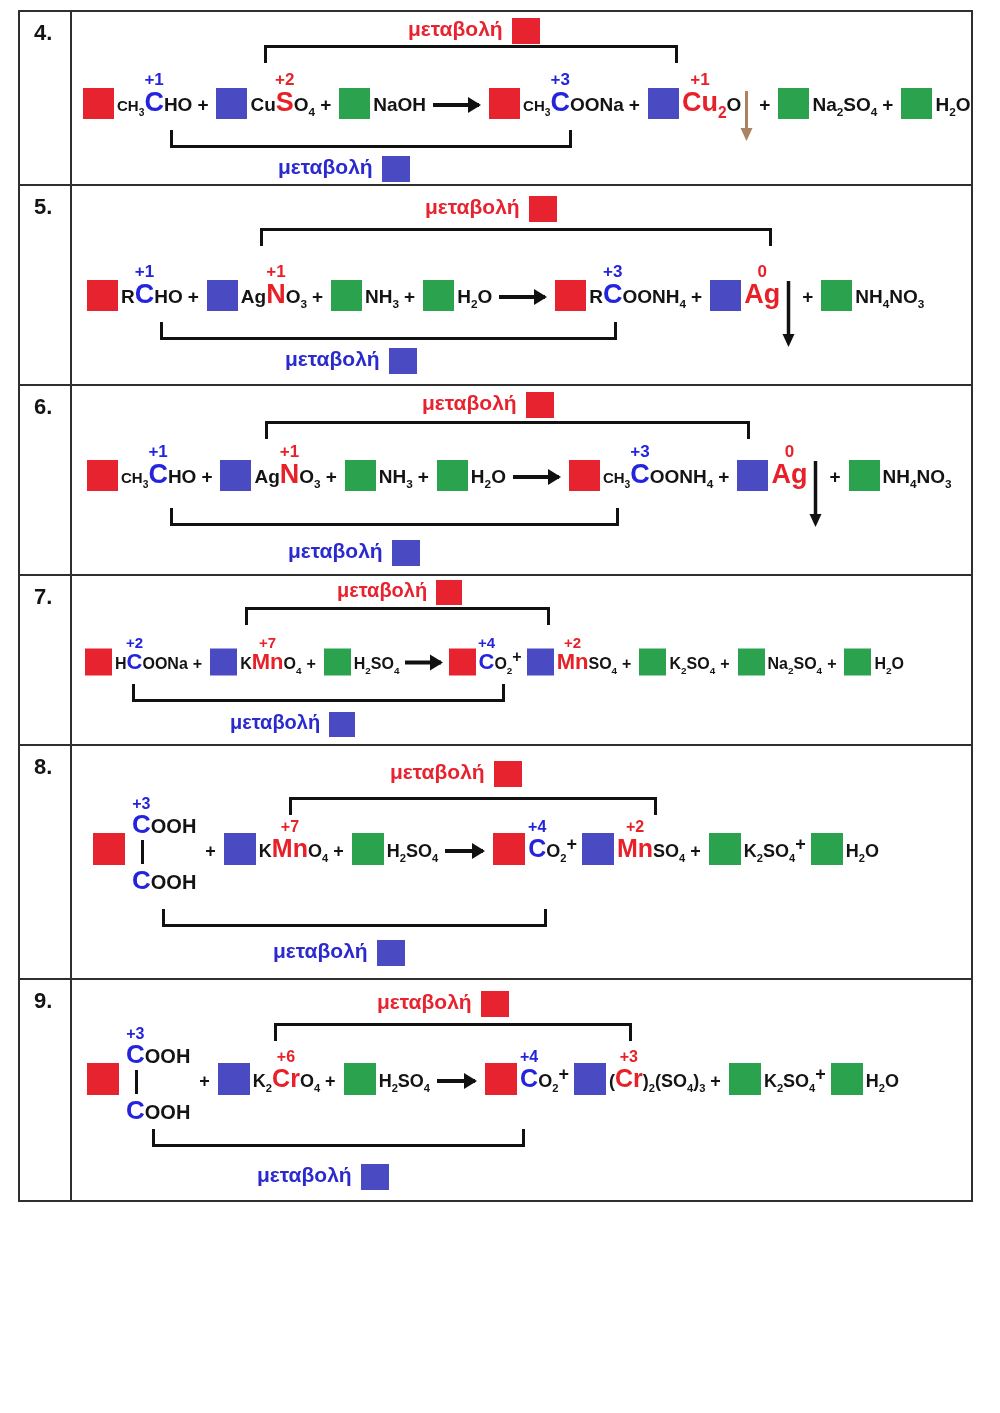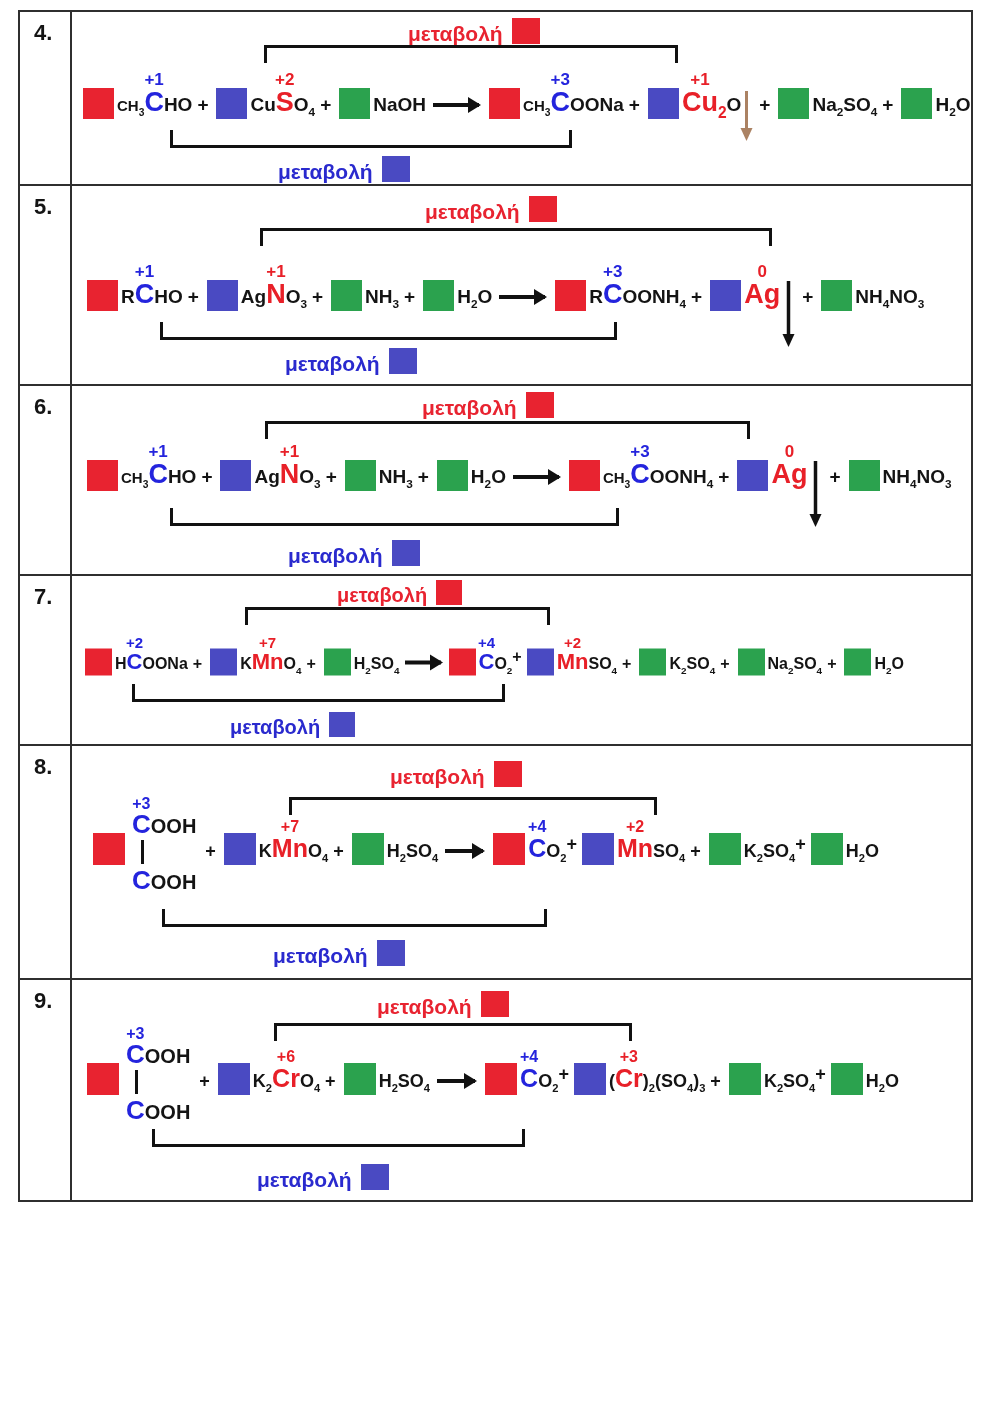--- a/index.html
+++ b/index.html
@@ -36,21 +36,21 @@
   .r7 .content{height:168px;}
   .r8 .content{height:232px;}
   .r9 .content{height:220px;}
 
   
   .bktop,.bkbot{position:absolute;box-sizing:border-box;height:18px;}
   .bktop{border-top:3px solid #111;border-left:3px solid #111;border-right:3px solid #111;}
   .bkbot{border-bottom:3px solid #111;border-left:3px solid #111;border-right:3px solid #111;}
 
   
-  .chg{position:absolute;display:flex;align-items:flex-end;gap:9px;font-weight:bold;font-size:21px;line-height:1;}
+  .chg{position:absolute;display:flex;align-items:flex-start;gap:9px;font-weight:bold;font-size:21px;line-height:1;}
   .chg.redc{color:var(--red);}
   .chg.bluec{color:var(--bluelbl);}
   .lsq{display:inline-block;width:28px;height:26px;}
   .lsq.redbg{background:var(--red);}
   .lsq.bluebg{background:var(--bluesq);}
   .r7 .chg{font-size:20px;}
   .r7 .lsq{width:26px;height:25px;}
 
   
   .formula{

